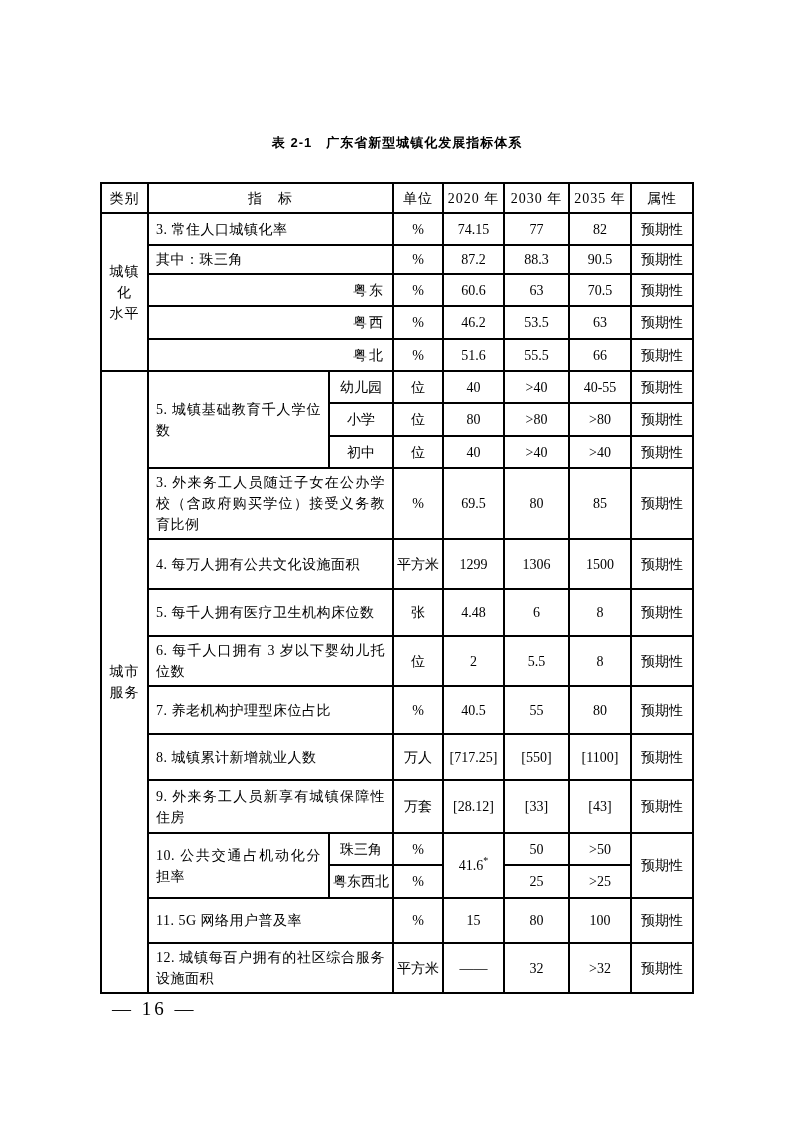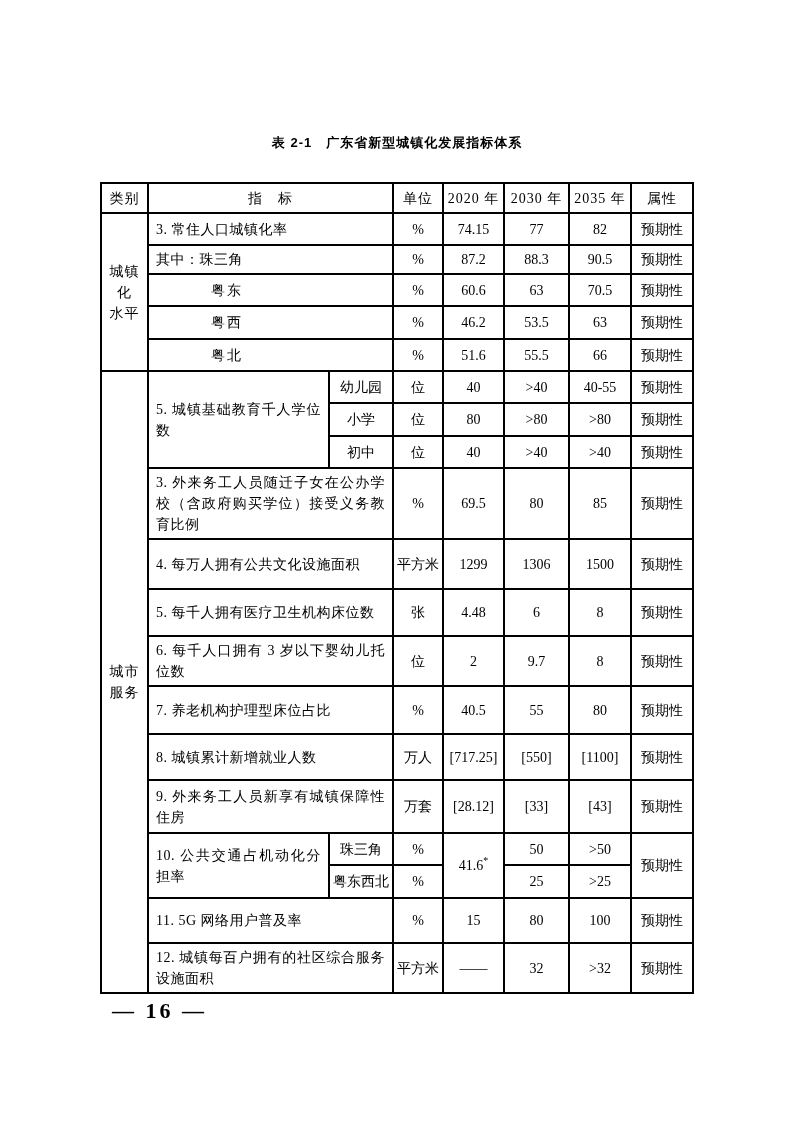--- a/index.html
+++ b/index.html
@@ -17,24 +17,24 @@
     border-collapse:collapse; table-layout:fixed;
   }
   td,th {
     border:2px solid #000; font-size:14px; font-weight:normal;
     line-height:21px; padding:2px 3px; vertical-align:middle; overflow:hidden;
   }
   th { text-align:center; letter-spacing:1px; }
   .cat { text-align:center; white-space:pre-line; letter-spacing:1px; padding:0 2px;margin-left:36px; }
   .ind { text-align:justify; padding:3px 7px; letter-spacing:0.5px; }
   .ctr { text-align:center; padding:2px 0; }
-  .indent { text-align:left; padding-left:62px; letter-spacing:2px; }
+  .indent { text-align:right; padding-left:29px; letter-spacing:2px; }
   sup.star { font-size:10px; line-height:0; }
   .page-number {
-    position:absolute; left:112px; top:998px; font-size:22px; letter-spacing:3px;font-weight:bold;
+    position:absolute; left:112px; top:998px; font-size:19px; letter-spacing:3px;
   }
 </style>
 </head>
 <body>
 
 <div class="page-title">表 2-1　广东省新型城镇化发展指标体系</div>
 
 <table class="indicator-table">
   <colgroup>
     <col style="width:47px">
@@ -146,21 +146,21 @@
     <td class="ctr">张</td>
     <td class="ctr">4.48</td>
     <td class="ctr">6</td>
     <td class="ctr">8</td>
     <td class="ctr">预期性</td>
   </tr>
   <tr style="height:48px">
     <td colspan="2" class="ind">6. 每千人口拥有 3 岁以下婴幼儿托位数</td>
     <td class="ctr">位</td>
     <td class="ctr">2</td>
-    <td class="ctr">9.7</td>
+    <td class="ctr">5.5</td>
     <td class="ctr">8</td>
     <td class="ctr">预期性</td>
   </tr>
   <tr style="height:48px">
     <td colspan="2" class="ind">7. 养老机构护理型床位占比</td>
     <td class="ctr">%</td>
     <td class="ctr">40.5</td>
     <td class="ctr">55</td>
     <td class="ctr">80</td>
     <td class="ctr">预期性</td>

